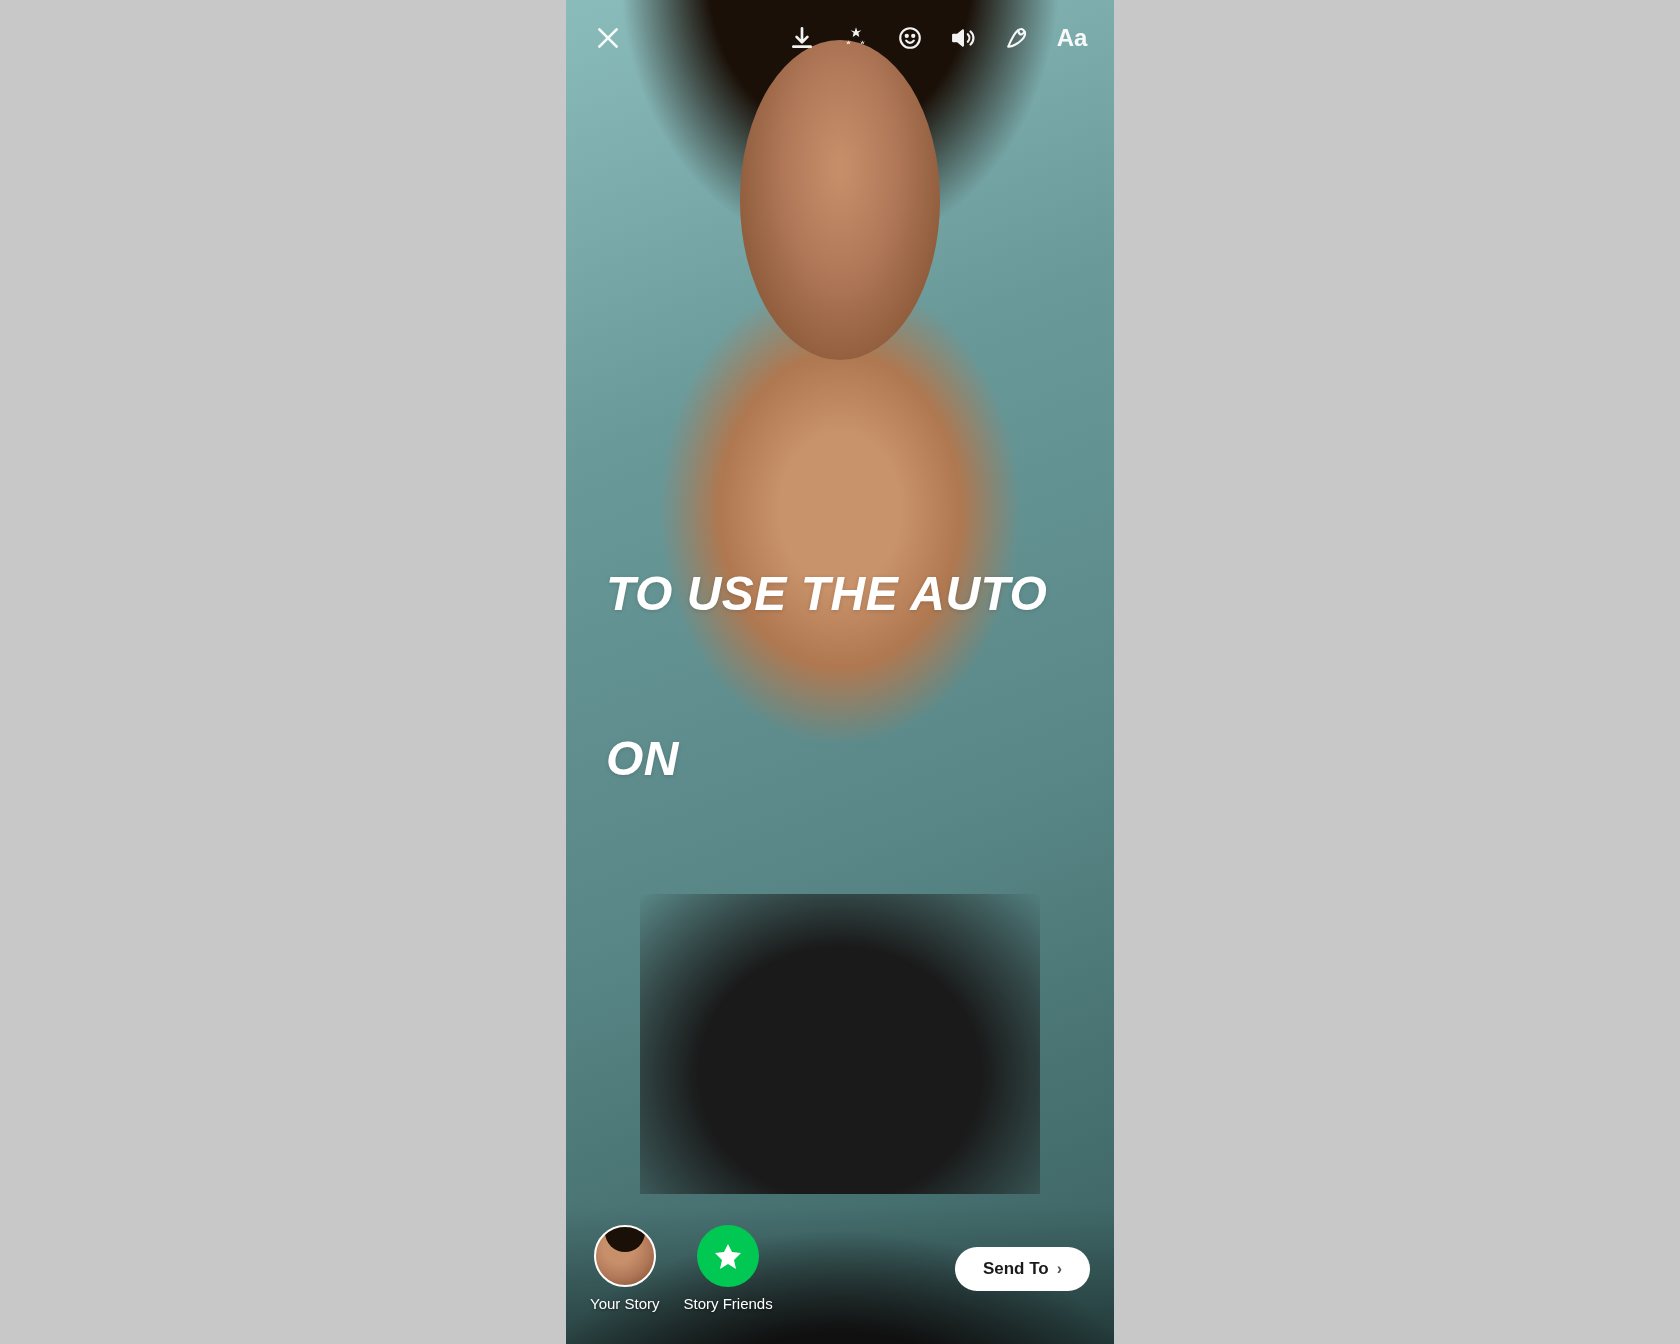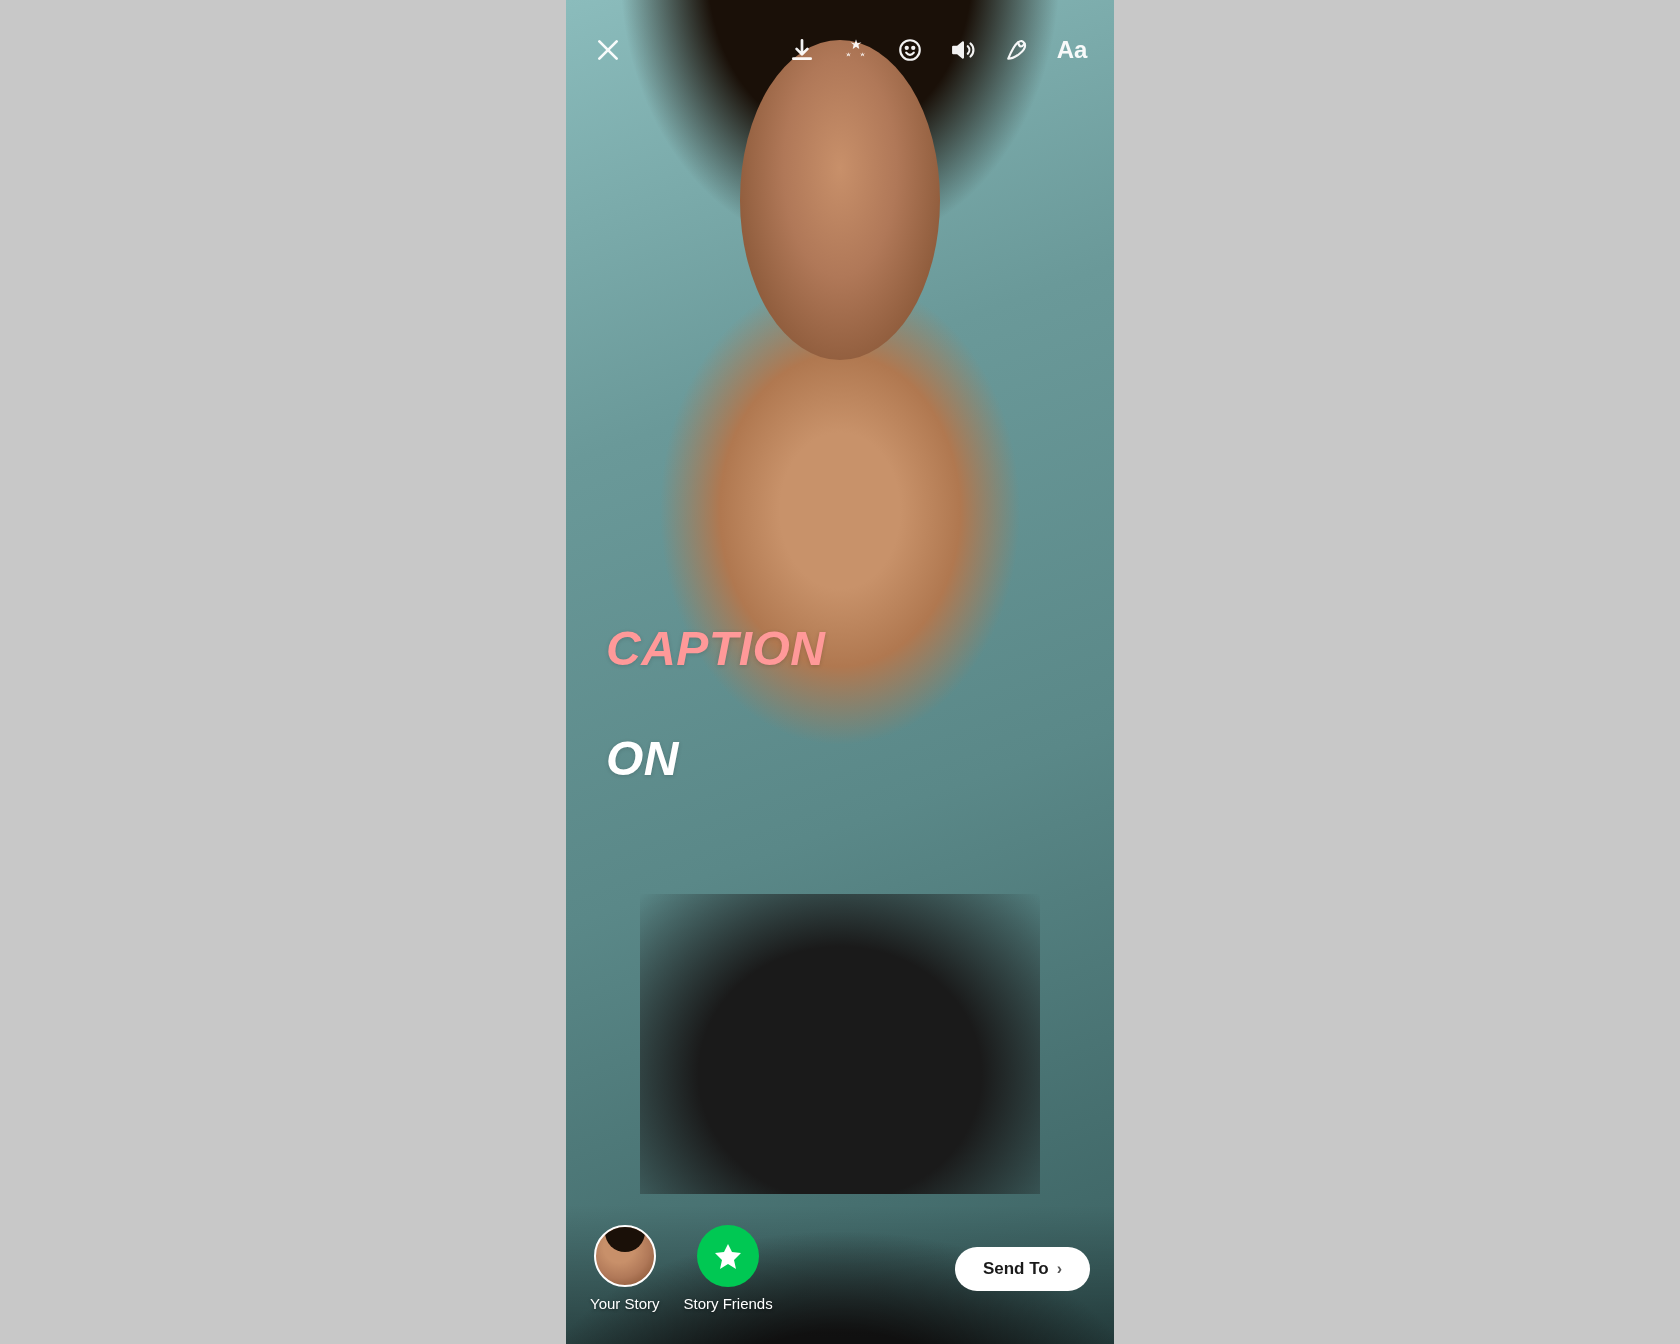--- a/index.html
+++ b/index.html
@@ -83,21 +83,21 @@
 
     .top-toolbar {
       position: absolute;
       top: 0;
       left: 0;
       right: 0;
       z-index: 10;
       display: flex;
       align-items: center;
       justify-content: space-between;
-      padding: 32px 24px 12px;
+      padding: 20px 24px 12px;
     }
 
     .toolbar-icon {
       color: white;
       font-size: 22px;
       cursor: pointer;
       opacity: 0.95;
       display: flex;
       align-items: center;
       justify-content: center;
@@ -292,22 +292,22 @@
       </div>
       <div class="toolbar-icon">
         <span class="aa-text">Aa</span>
       </div>
     </div>
   </div>
 
   <div class="caption-overlay">
     <div class="caption-text">
       <br>
+      <span>TO USE THE AUTO</span><br>
       <br>
-      <span class="highlight">CAPTION</span><br>
       <br>
       <span>ON</span><br>
     </div>
   </div>
 
   <div class="bottom-bar">
     <div class="share-options">
 
       <div class="share-option">
         <div class="avatar-circle">

